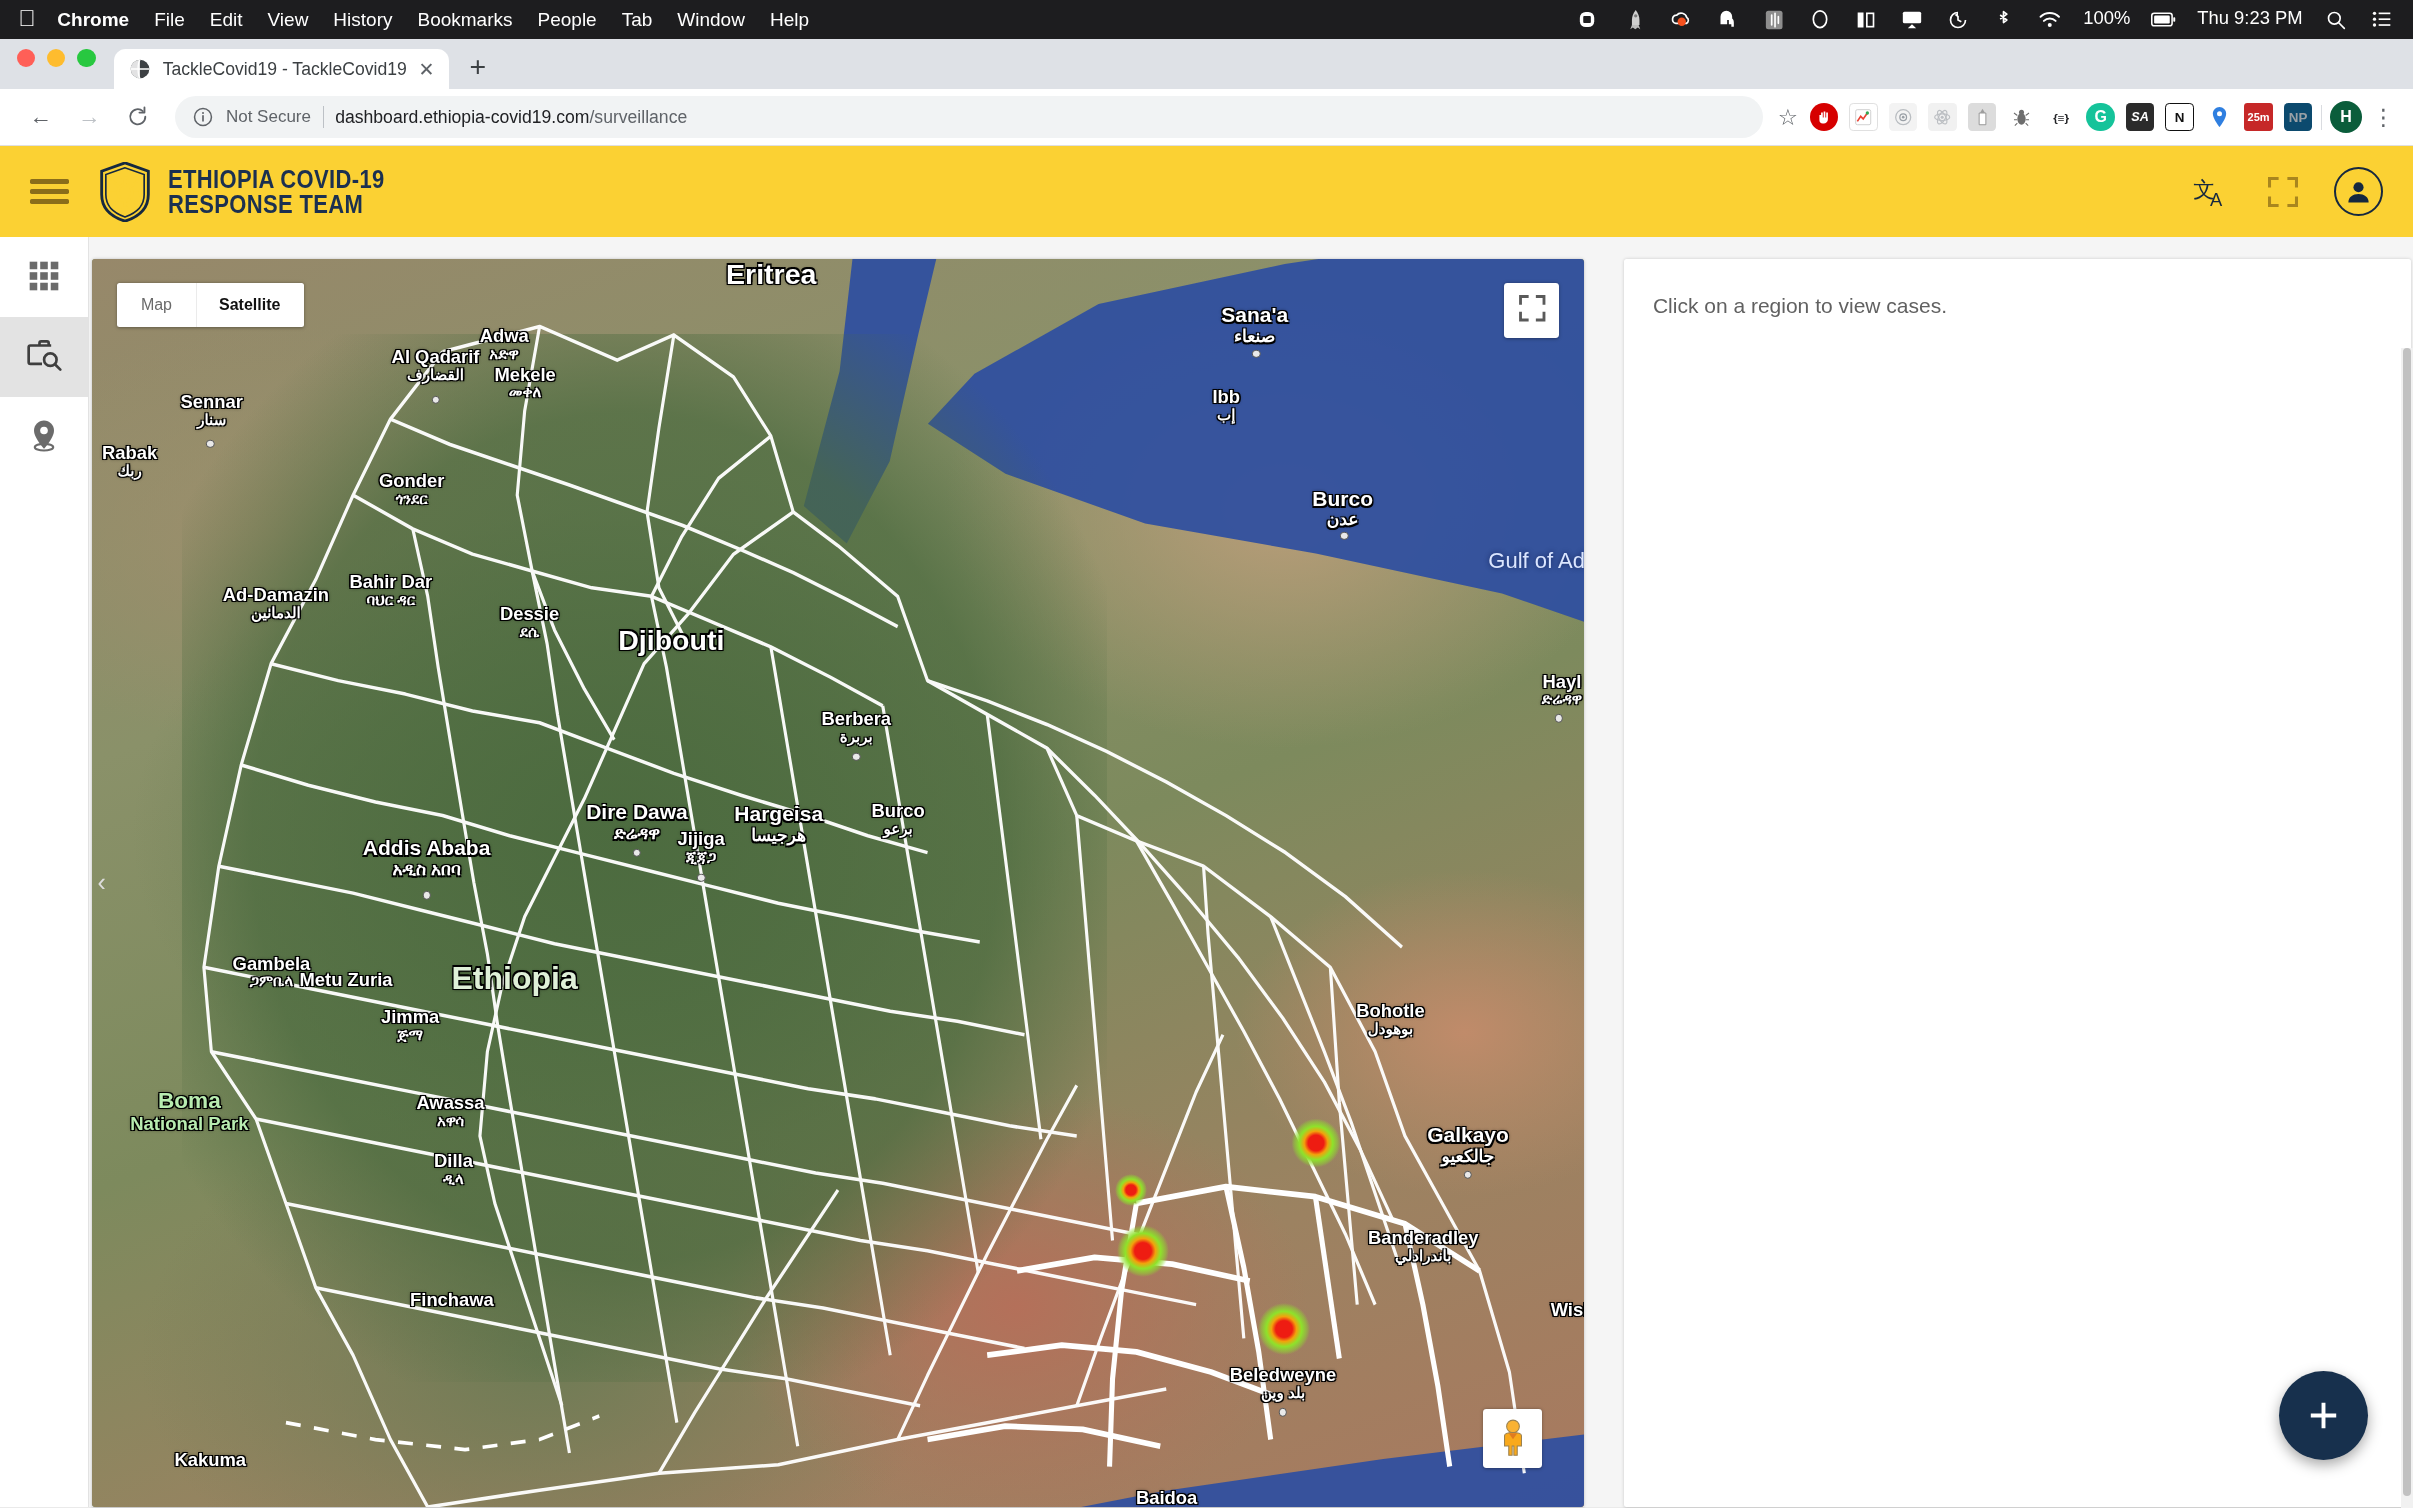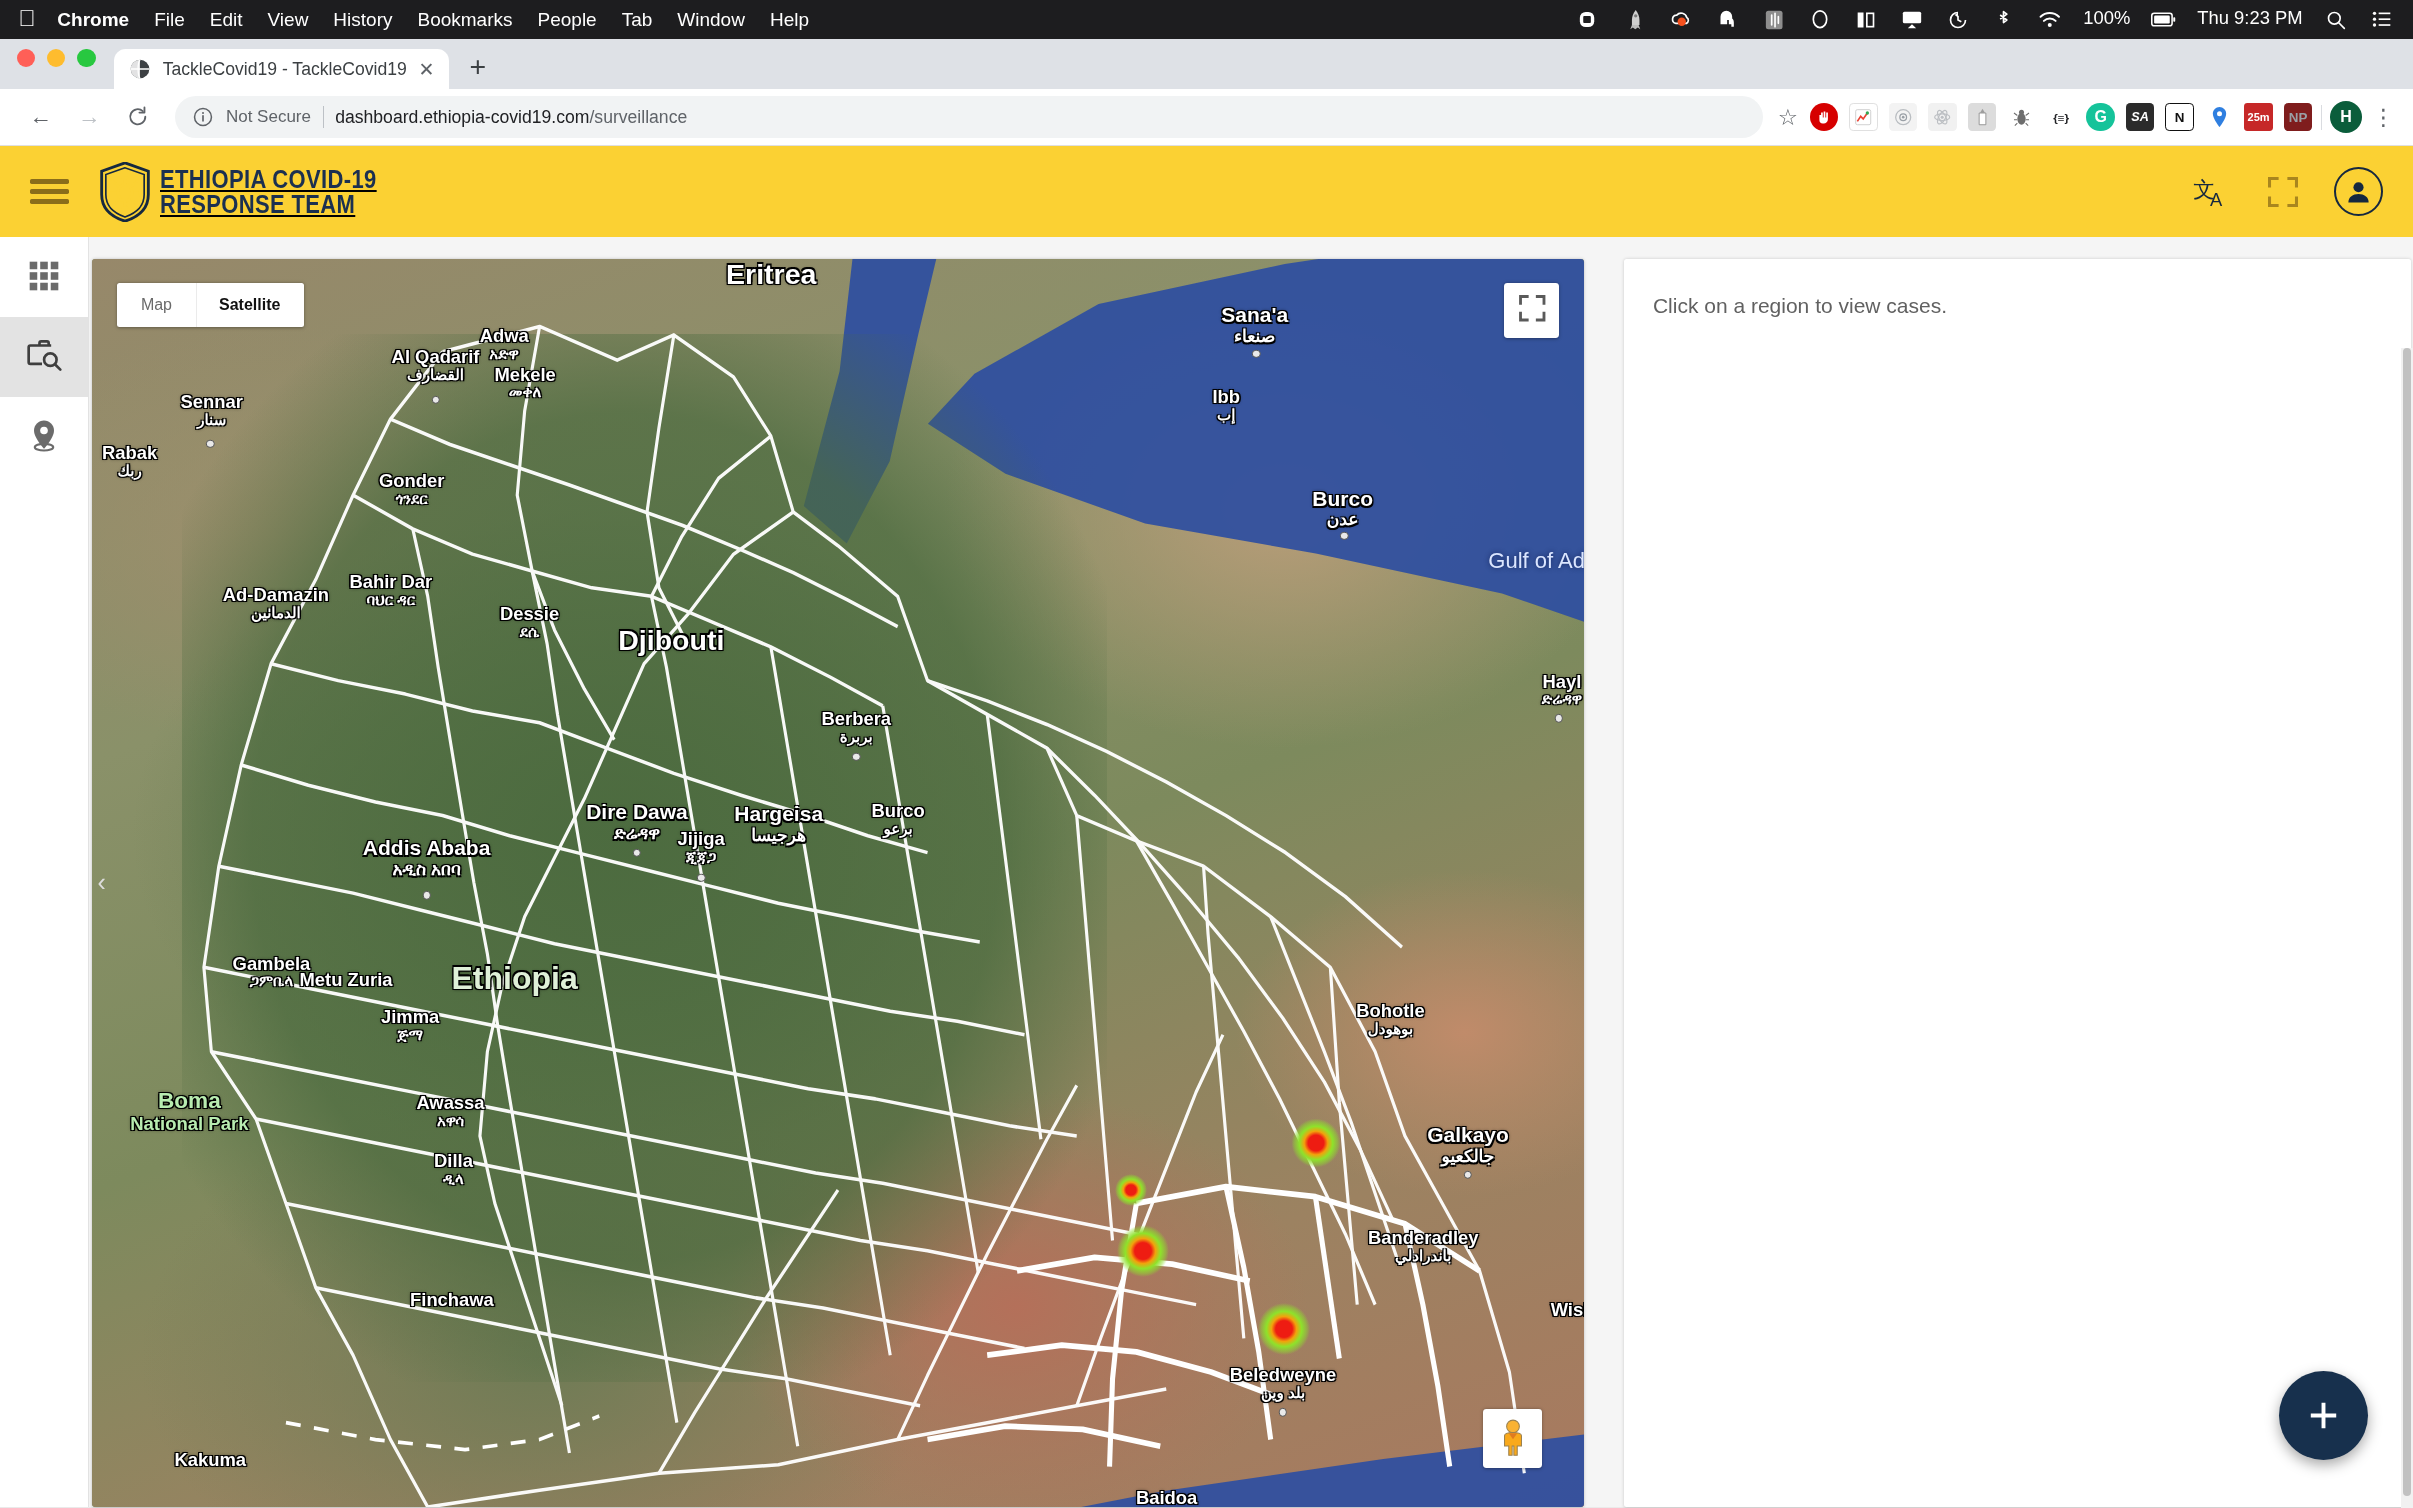--- a/index.html
+++ b/index.html
@@ -90,21 +90,21 @@
   
   .app { height: calc(1508px - 39px - 50px - 58px); display:flex; flex-direction: column; }
 
   .appbar {
     height: 91px; background: #FBD133;
     display:flex; align-items:center; padding: 0 30px;
     position: relative; z-index: 5;
   }
   .hamburger { width: 39px; display:flex; flex-direction:column; gap:5.9px; margin-right: 30px; }
   .hamburger span { height: 4.2px; background:#8a6d1a; border-radius:1.7px; display:block; }
-  .logo-wrap { display:flex; align-items:center; gap: 9px; text-decoration: underline; }
+  .logo-wrap { display:flex; align-items:center; gap: 17px; }
   .shield { width: 52px; height: 60px; flex:0 0 auto; }
   .brand { line-height: 0.98; color:#1b3050; font-weight: 800;
            font-size: 25px; letter-spacing: 0.4px;
            font-family:"Liberation Sans", sans-serif;
            transform: scaleX(0.88); transform-origin: left center; }
   .brand .l2 { display:block; }
   .appbar .grow { flex: 1; }
   .appbar-actions { display:flex; align-items:center; gap: 35px; }
   .ab-ico { color:#16283f; display:flex; align-items:center; justify-content:center; }
   .account-circle {
@@ -456,21 +456,21 @@
     <span class="ext" style="background:#15c39a;border-radius:50%;font-size:16px;">G</span>
     <span class="ext" style="background:#2b2b2b;font-style:italic;font-size:12.6px;">SA</span>
     <span class="ext" style="background:#fff;border:1.3px solid #111;color:#111;font-size:13.4px;">N</span>
     <span class="ext" style="background:#fff;">
       <svg width="15" height="22" viewBox="0 0 18 26">
           <path d="M9 1C4.6 1 1 4.6 1 9c0 6 8 16 8 16s8-10 8-16c0-4.4-3.6-8-8-8z" fill="#2f7fe0"></path>
           <circle cx="9" cy="9" r="3" fill="#fff"></circle>
         </svg>
     </span>
     <span class="ext" style="background:#c62828;border-radius:3.4px;font-size:11px;">25m</span>
-    <span class="ext" style="background:#7f1d1d;color:#9aa0a6;font-size:13.4px;">NP</span>
+    <span class="ext" style="background:#0c4a6e;color:#9aa0a6;font-size:13.4px;">NP</span>
   </span>
   <span class="vsep"></span>
   <span class="avatar-chip">H</span>
   <span class="kebab">⋮</span>
 </div>
 
 <div class="app appwrap">
 
   <div class="appbar">
     <span class="hamburger">

